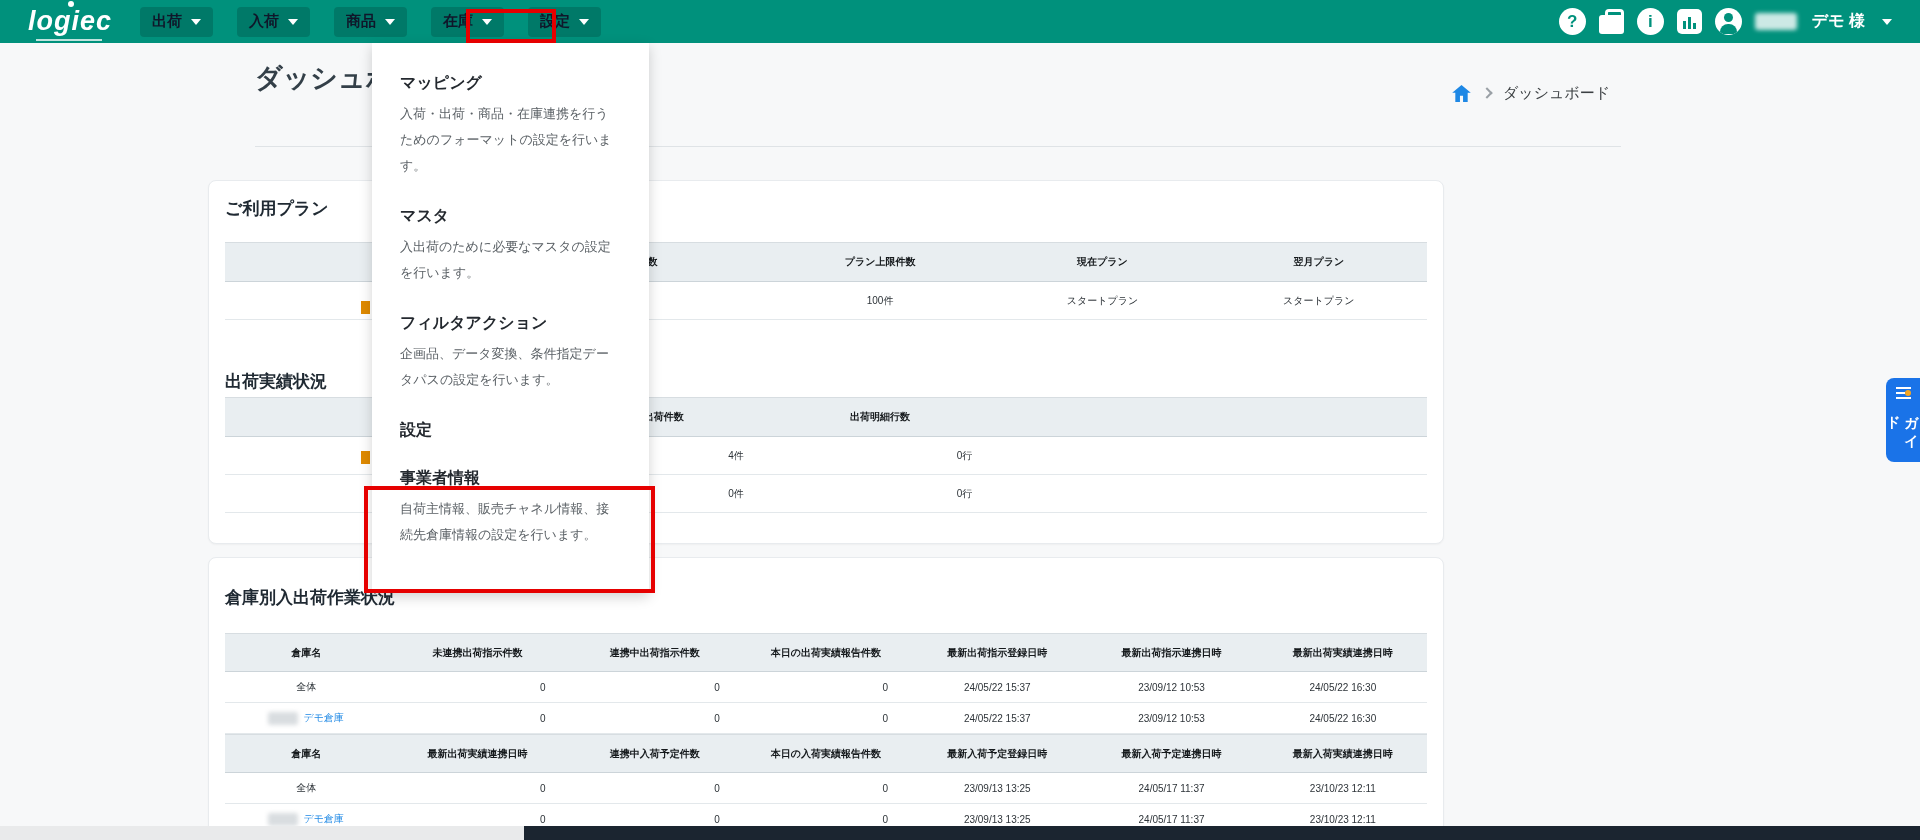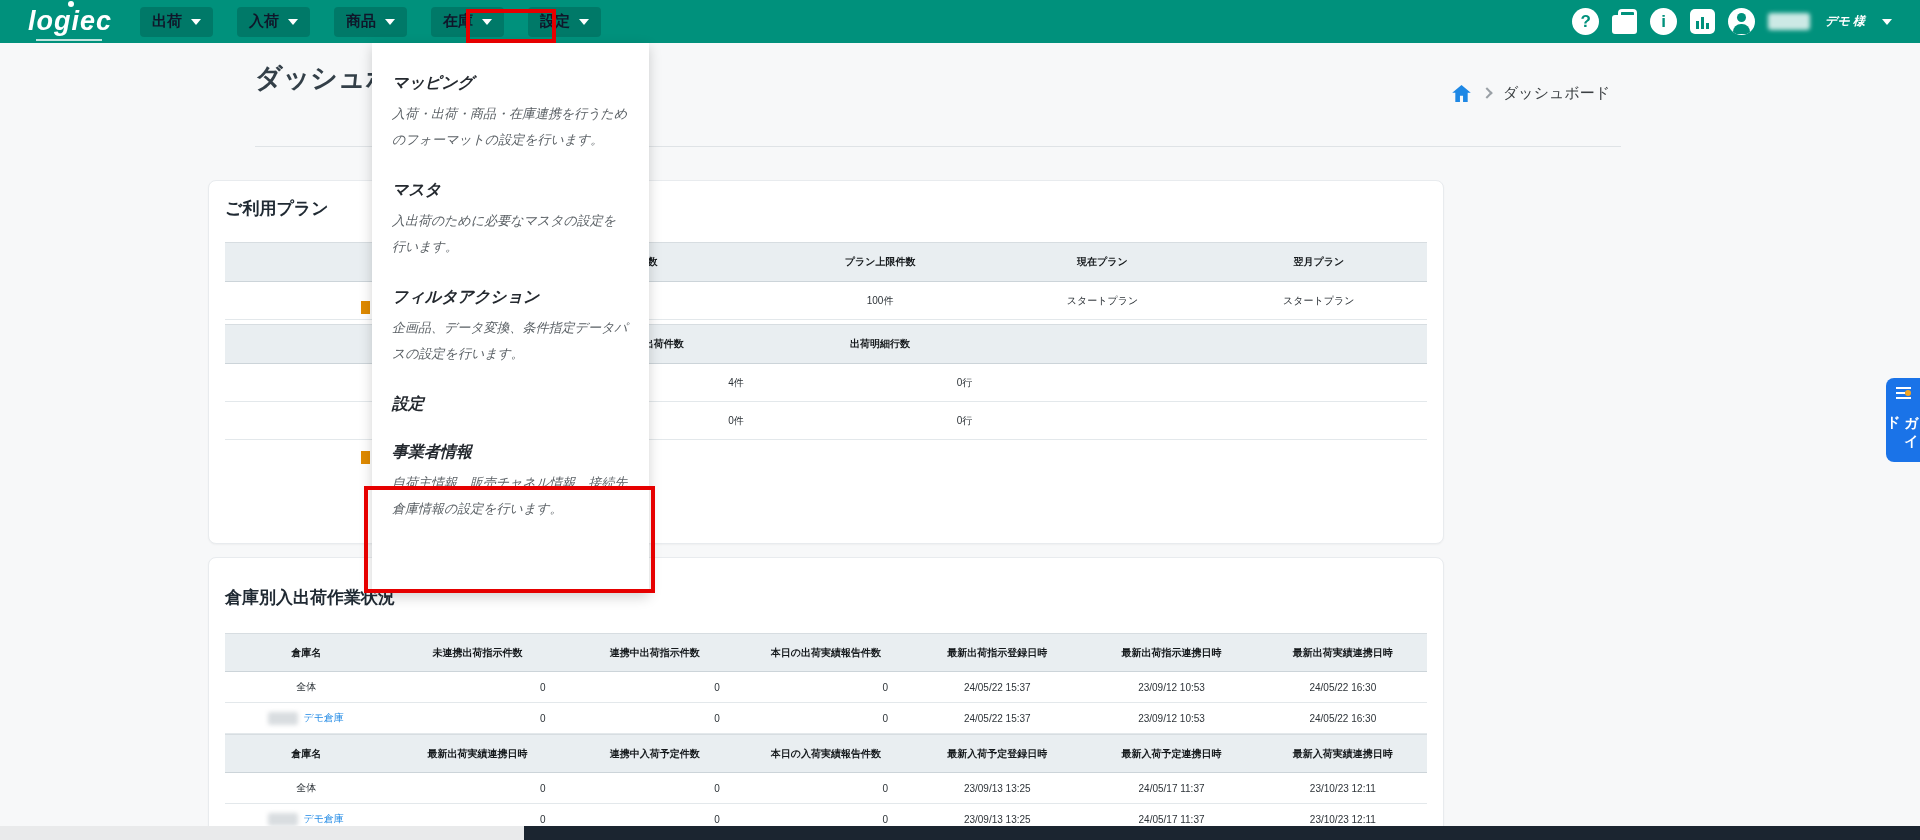--- a/index.html
+++ b/index.html
@@ -34,26 +34,26 @@
   .chart-icon { width:25px; height:25px; background:#fff; border-radius:5px; display:flex;
                 align-items:flex-end; justify-content:center; gap:2px; padding-bottom:5px; cursor:pointer; }
   .chart-icon i { display:block; width:3px; background:#00917c; }
   .chart-icon i:nth-child(1){ height:8px; } .chart-icon i:nth-child(2){ height:12px; } .chart-icon i:nth-child(3){ height:6px; }
   .account-icon { position:relative; width:27px; height:27px; border-radius:50%; background:#fff; overflow:hidden; cursor:pointer; }
   .account-icon::before { content:""; position:absolute; left:9px; top:5px; width:9px; height:9px;
                           border-radius:50%; background:#00917c; }
   .account-icon::after { content:""; position:absolute; left:5px; top:16px; width:17px; height:10px;
                          border-radius:8px 8px 0 0; background:#00917c; }
   .blur-chip-user { width:42px; height:17px; border-radius:3px; background:rgba(255,255,255,.8); filter:blur(2px); }
-  .user-name { color:#fff; font-size:12px; font-weight:bold; margin:0 4px 0 2px;font-style:italic; }
+  .user-name { color:#fff; font-size:16px; font-weight:bold; margin:0 4px 0 2px; }
 
   
   .dropdown { position:absolute; left:372px; top:43px; width:277px; height:550px; background:#fff;
               box-shadow:0 4px 12px rgba(0,0,0,.18); z-index:40; padding-top:30px; }
-  .dd-item { padding:0 20px; margin-bottom:27px; cursor:pointer;font-style:italic; }
+  .dd-item { padding:0 28px; margin-bottom:27px; cursor:pointer; }
   .dd-title { font-size:16px; font-weight:bold; color:#24292f; margin-bottom:7px; }
   .dd-desc { font-size:13px; color:#5a6065; line-height:2.0; }
   .dd-annotation { position:absolute; left:364px; top:486px; width:291px; height:107px;
                    border:4px solid #e60000; z-index:50; pointer-events:none; }
 
   
   .page-title { position:absolute; left:255px; top:60px; font-size:27px; font-weight:600; color:#333f48; z-index:5; }
   .breadcrumb { position:absolute; left:1452px; top:84px; display:flex; align-items:center; gap:12px;
                 font-size:15px; color:#3c4043; z-index:5; }
   .crumb-sep { width:8px; height:8px; border-right:2px solid #9aa0a6; border-bottom:2px solid #9aa0a6;
@@ -188,20 +188,21 @@
         <tr>
           <td class="al"></td>
           <td class="al">4件</td>
           <td class="ac">100件</td>
           <td class="ac">スタートプラン</td>
           <td class="ac">スタートプラン</td>
         </tr>
       </tbody>
     </table>
 
+    <div class="sec-heading h2gap">出荷実績状況</div>
     <table class="t2">
       <colgroup>
           <col style="width:28%">
           <col style="width:17%">
           <col style="width:19%">
           <col style="width:36%">
         </colgroup>
       <thead>
         <tr>
           <th class="al"></th>

